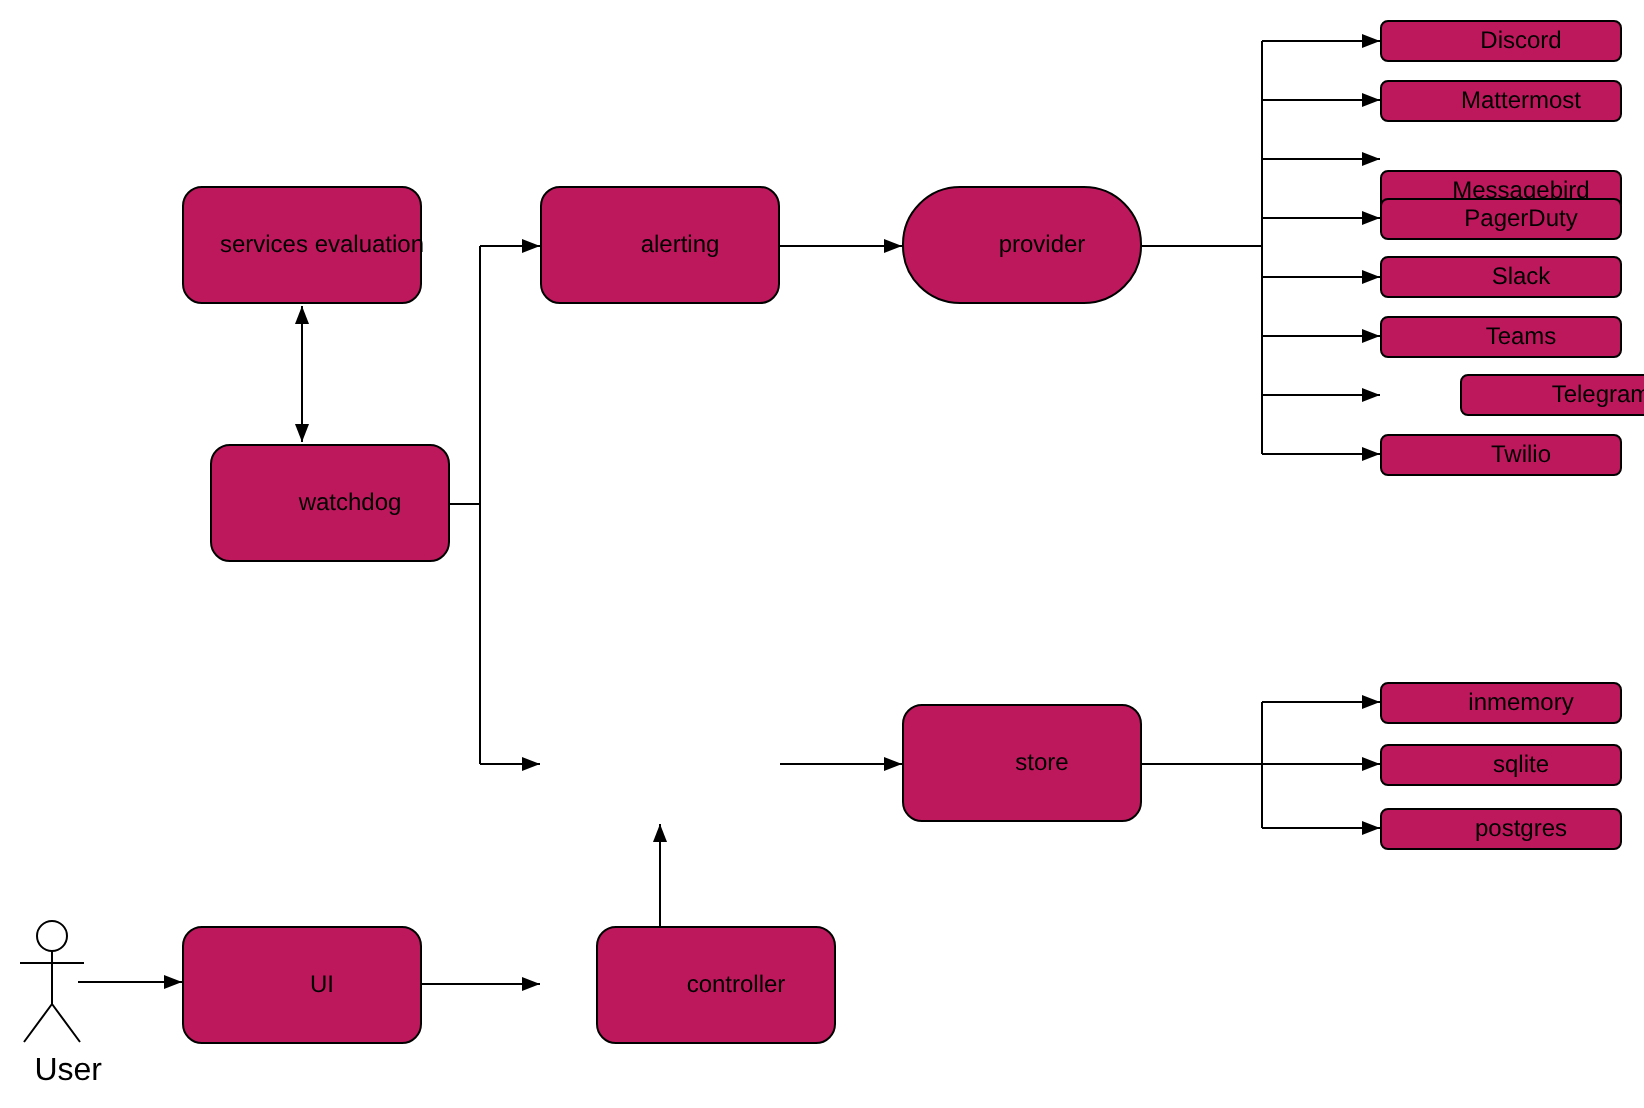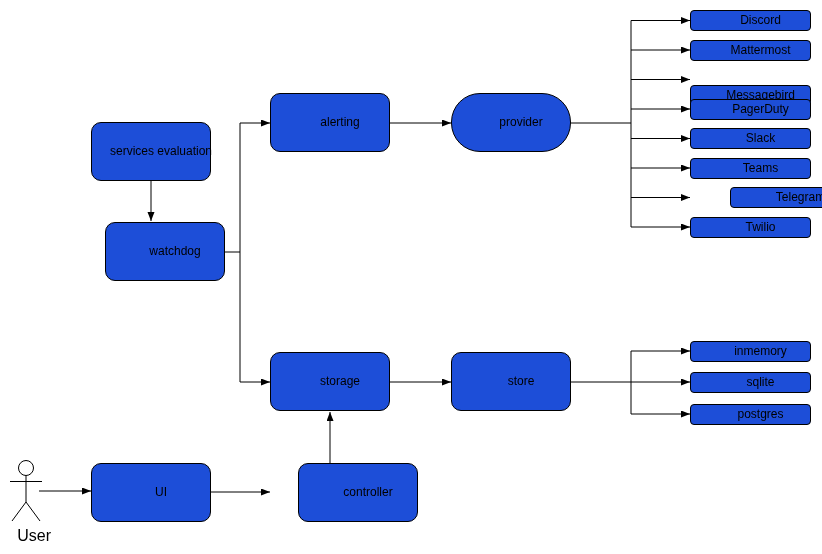--- a/index.html
+++ b/index.html
@@ -15,21 +15,21 @@
     position: absolute;
     left: 0; top: 0;
     width: 822px; height: 554px;
   }
   .node {
     position: absolute;
     box-sizing: border-box;
     display: flex;
     align-items: center;
     justify-content: center;
-    background: #1d4ed8;
+    background: #be185d;
     border: 1px solid #000000;
     color: #000000;
     font-size: 12px;
     line-height: 1.2;
     text-align: center;
     white-space: nowrap;
     padding-left: 20px;
   }
   .node.big {
     width: 120px;
@@ -105,39 +105,36 @@
 
       <path d="M39,491 L91,491" marker-end="url(#arrE)"></path>
 
       <g>
         <circle cx="26" cy="468" r="7.5" fill="#ffffff"></circle>
         <path d="M26,475.5 L26,502 M10,481.5 L42,481.5 M26,502 L12,521 M26,502 L40,521"></path>
       </g>
     </g>
   </svg>
 
-  <div class="node big" style="left:91px; top:93px;margin-top:29px;">
+  <div class="node big" style="left:91px; top:93px;">
     <span>services evaluation</span>
   </div>
 
   <div class="node big" style="left:105px; top:222px;">
     <span>watchdog</span>
   </div>
 
   <div class="node big" style="left:270px; top:93px;">
     <span>alerting</span>
   </div>
 
   <div class="node big" style="left:451px; top:93px;border-radius:29px;">
     <span>provider</span>
   </div>
 
-  <div class="node big" style="left:270px; top:352px;">
-    <span>storage</span>
-  </div>
 
   <div class="node big" style="left:451px; top:352px;">
     <span>store</span>
   </div>
 
   <div class="node big" style="left:91px; top:463px;">
     <span>UI</span>
   </div>
 
   <div class="node big" style="left:270px; top:463px;margin-left:28px;">

